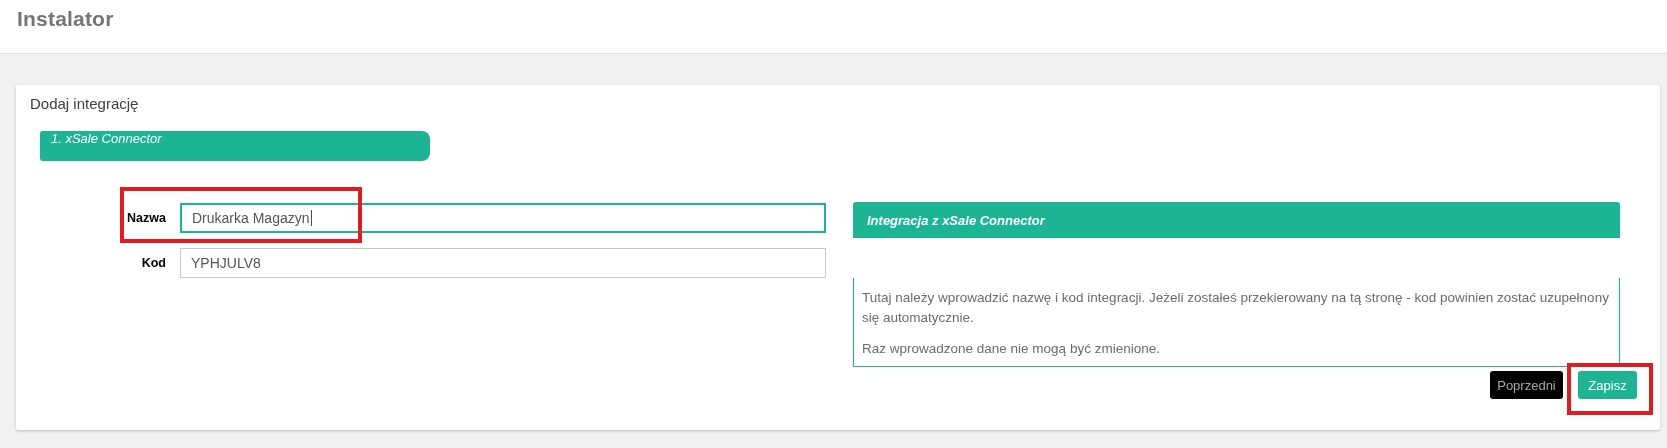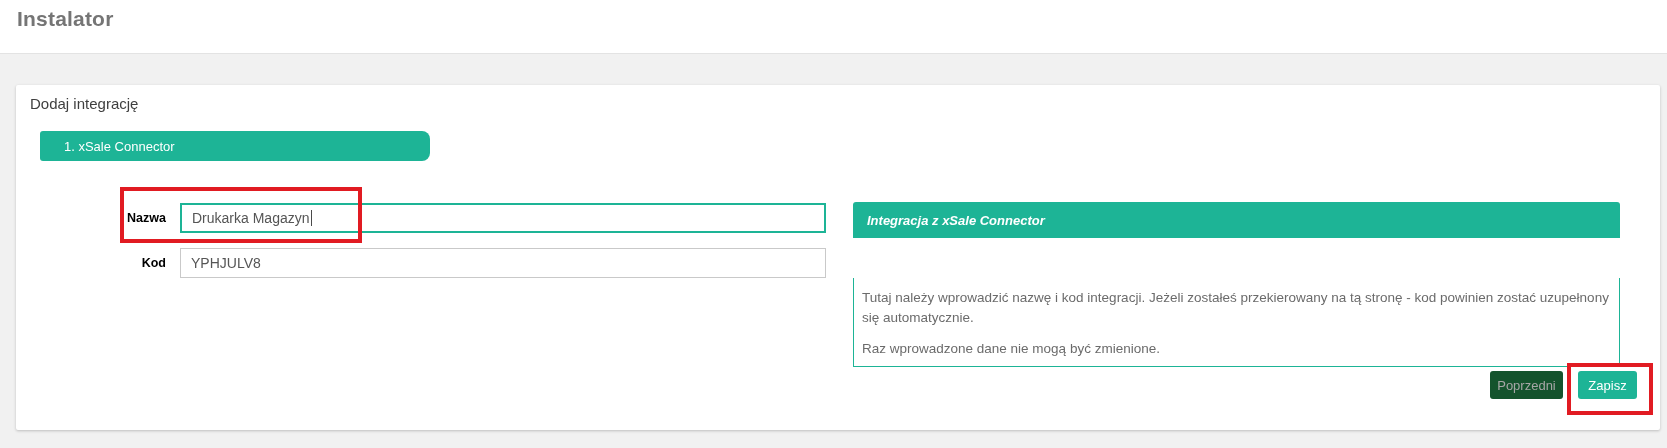--- a/index.html
+++ b/index.html
@@ -30,22 +30,23 @@
   }
   .card-title{
     left:14px;top:10px;font-size:15px;color:#3f3f3f;
   }
 
   
   .step-badge{
     left:24px;top:46px;width:390px;height:30px;
     background:#1db496;color:#ffffff;
     border-radius:3px 8px 8px 3px;
-    font-size:13px;display:flex;align-items:center;
-    padding-left:24px;
+    font-size:13px;display:flex;
+    padding-left:11px;
+    font-style:italic;
   }
 
   
   .field-label{
     width:56px;text-align:right;
     font-size:12.5px;font-weight:bold;color:#000000;line-height:15px;
   }
   .lbl-name{left:94px;top:126px;}
   .lbl-code{left:94px;top:171px;}
   .input-box{
@@ -86,21 +87,21 @@
 
   
   .btn{
     height:28px;border-radius:3px;border:none;
     font-family:"Liberation Sans", sans-serif;font-size:13px;
     display:flex;align-items:center;justify-content:center;
     cursor:pointer;
   }
   .btn-previous{
     left:1474px;top:286px;width:73px;
-    background:#14532d;color:#a6a6a6;cursor:default;
+    background:#000000;color:#a6a6a6;cursor:default;
   }
   .btn-save{
     left:1562px;top:286px;width:59px;
     background:#1db496;color:#ffffff;
   }
 
   
   .annotation{
     border:4px solid #e11b22;
     pointer-events:none;z-index:50;

